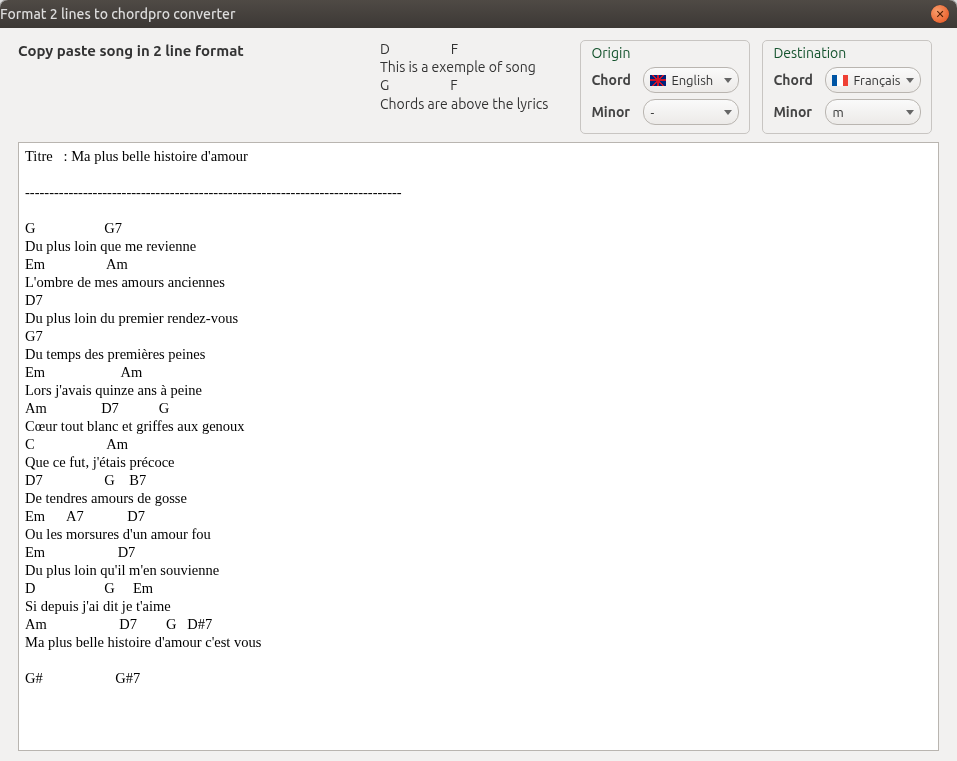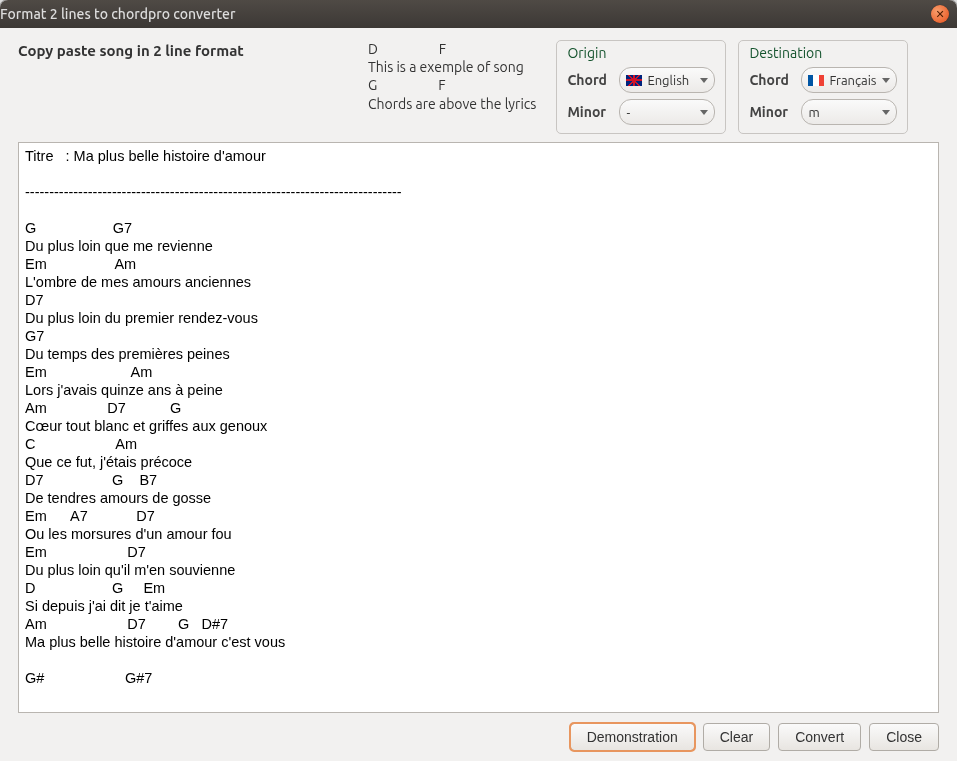--- a/index.html
+++ b/index.html
@@ -51,21 +51,21 @@
   }
   .content {
     flex: 1;
     display: flex;
     flex-direction: column;
     padding: 12px 18px 10px 18px;
   }
   .toprow {
     display: flex;
     align-items: flex-start;
-    gap: 20px;
+    gap: 32px;
     margin-bottom: 8px;
   }
   .instruction {
     font-weight: bold;
     font-size: 15px;
     color: #333;
     flex: 0 0 330px;
     padding-top: 2px;
   }
   .example {
@@ -135,21 +135,21 @@
   .textarea-wrap {
     flex: 1;
     border: 1px solid #b9b5b0;
     background: #fff;
     display: flex;
     position: relative;
     min-height: 0;
   }
   .textarea {
     flex: 1;
-    font-family: Liberation Sans, sans-serif;
+    font-family: Liberation Serif, serif;
     font-size: 14.5px;
     line-height: 18px;
     padding: 4px 6px;
     border: none;
     resize: none;
     outline: none;
     white-space: pre;
     overflow-y: scroll;
     color: #000;
   }
@@ -270,21 +270,15 @@
 Em                    D7
 Du plus loin qu'il m'en souvienne
 D                   G     Em
 Si depuis j'ai dit je t'aime
 Am                    D7        G   D#7
 Ma plus belle histoire d'amour c'est vous
 
 G#                    G#7</textarea>
     </div>
 
-    <div class="buttons">
-      <button class="btn focus">Demonstration</button>
-      <button class="btn">Clear</button>
-      <button class="btn">Convert</button>
-      <button class="btn">Close</button>
-    </div>
 
   </div>
 </div>
 
 </body></html>

